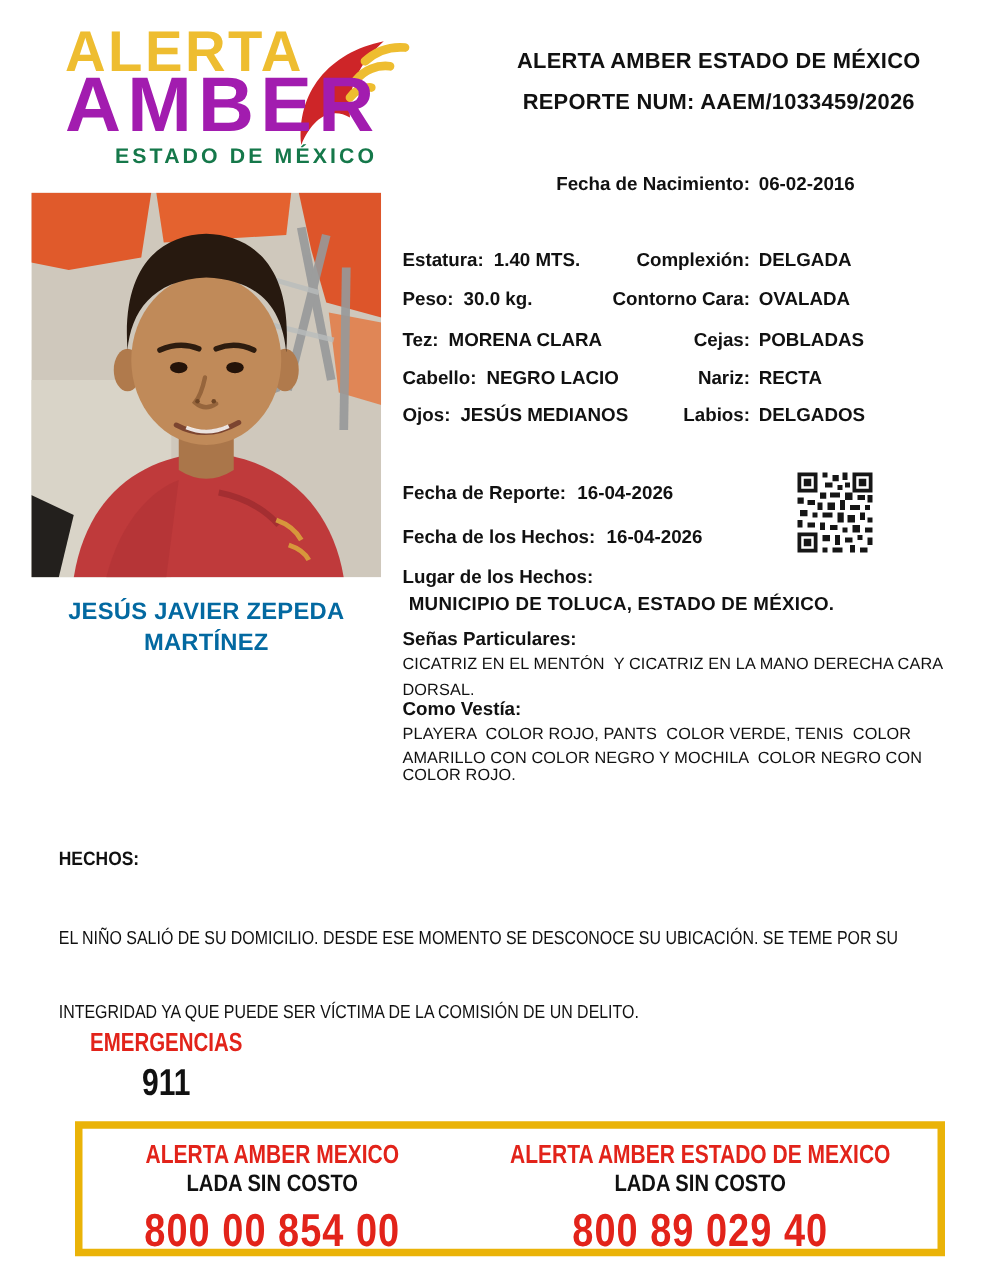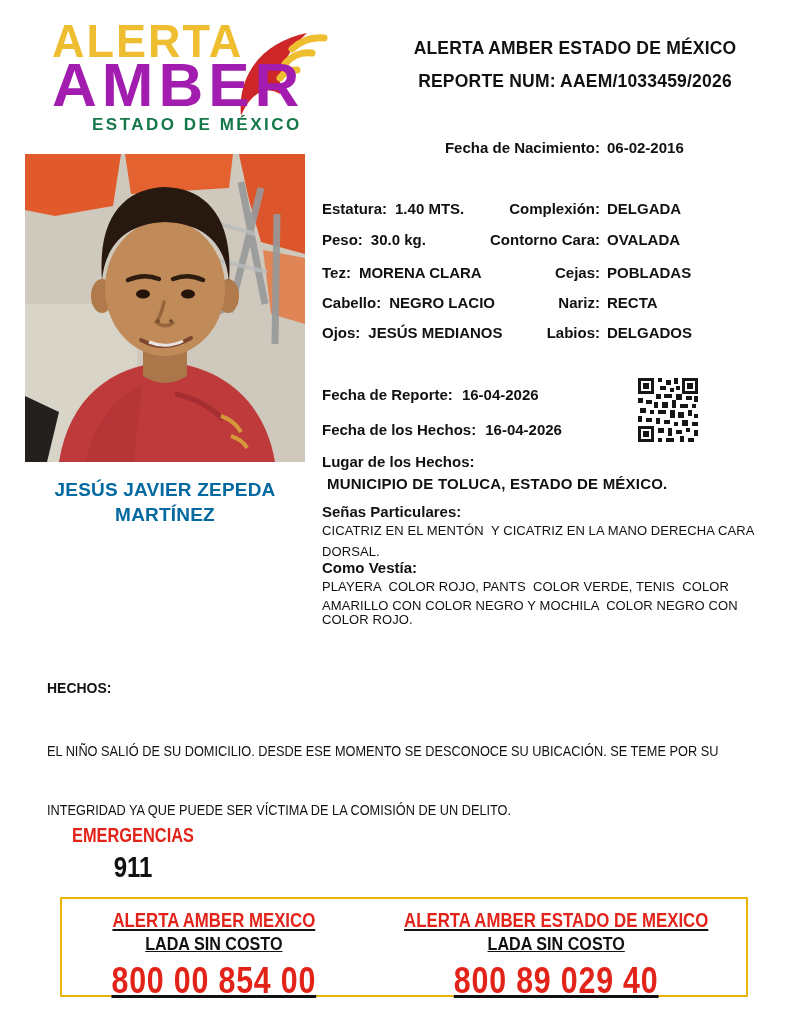--- a/index.html
+++ b/index.html
@@ -49,22 +49,22 @@
   .contact{position:absolute;text-align:center;}
   .contact .clabel{font-size:21px;font-weight:bold;transform:scaleX(.78);transform-origin:center top;
                    white-space:nowrap;}
   .contact .cnumber{font-size:30px;font-weight:bold;color:#111;margin-top:3px;
                     transform:scaleX(.8);transform-origin:center top;white-space:nowrap;}
   .c1{left:38px;top:823px;width:190px;}
   .c2{left:250px;top:823px;width:230px;}
   .c3{left:495px;top:823px;width:250px;}
 
   
-  .footer-box{position:absolute;left:60px;top:897px;width:684px;height:96px;border:2px solid #eab308;
-              display:flex;text-decoration:underline;}
+  .footer-box{position:absolute;left:60px;top:897px;width:684px;height:96px;border:6px solid #eab308;
+              display:flex;}
   .fcol{flex:1;text-align:center;padding-top:9px;}
   .fcol.right{flex:1.22;}
   .ftitle{font-size:21px;font-weight:bold;transform:scaleX(.8);transform-origin:center top;white-space:nowrap;}
   .fsub{font-size:19px;font-weight:bold;color:#111;transform:scaleX(.85);transform-origin:center top;
         white-space:nowrap;margin-top:1px;}
   .fnumber{font-size:37px;font-weight:bold;margin-top:5px;transform:scaleX(.82);transform-origin:center top;
            white-space:nowrap;letter-spacing:1px;}
 </style>
 </head>
 <body>

